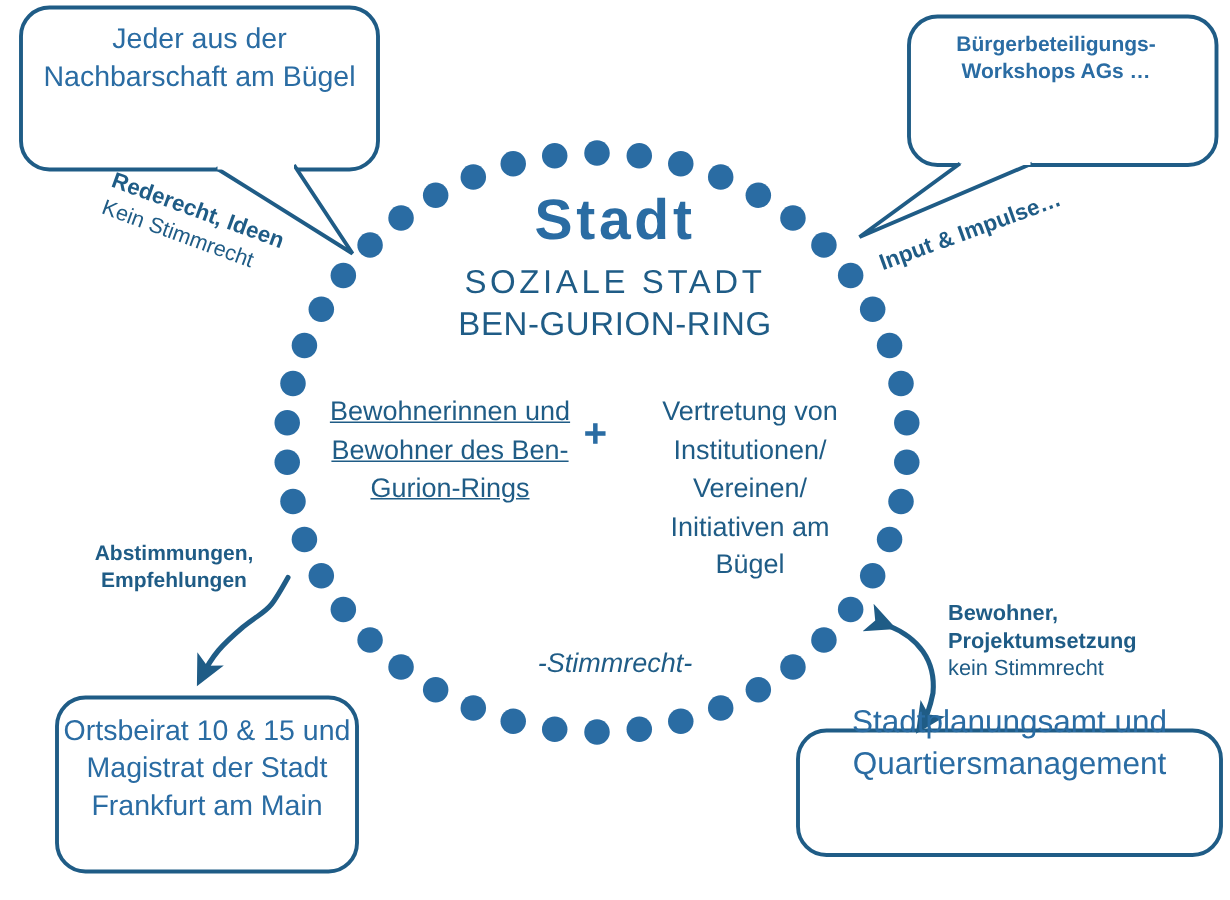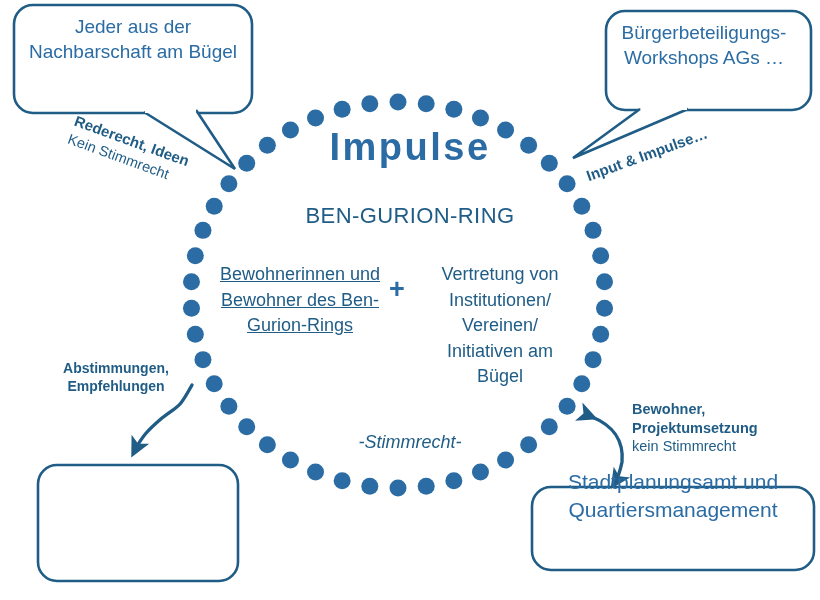--- a/index.html
+++ b/index.html
@@ -29,21 +29,21 @@
     overflow: visible;
   }
   .bubble-text, .box-text {
     position: absolute;
     text-align: center;
     color: #2A6CA3;
     line-height: 1.32;
     font-weight: 400;
   }
   .tb-left   { left: 28px;  top: 14px;  width: 210px; font-size: 19px; }
-  .tb-right  { left: 604px; top: 20px;  width: 200px; font-size: 19px; }
+  .tb-right  { left: 604px; top: 20px;  width: 200px; font-size: 14px; font-weight: bold; }
   .bb-left   { left: 38px;  top: 475px; width: 200px; font-size: 19px; }
   .bb-right  { left: 540px; top: 468px; width: 266px; font-size: 21px; }
 
   .ctr-title {
     position: absolute;
     left: 255px; top: 128px; width: 310px;
     text-align: center;
     font-size: 38px;
     font-weight: 700;
     letter-spacing: 2.5px;
@@ -232,32 +232,34 @@
 
   <div class="bubble-text tb-right">Bürgerbeteiligungs- Workshops AGs …</div>
 
   <div class="rot-label rl-rede">
     <span class="b">Rederecht, Ideen</span>
     <span class="n">Kein Stimmrecht</span>
   </div>
 
   <div class="rot-label rl-input">Input &amp; Impulse…</div>
 
-  <div class="ctr-title">Impulse</div>
+  <div class="ctr-title">Stadt</div>
+  <div class="ctr-sub1">SOZIALE STADT</div>
   <div class="ctr-sub2">BEN-GURION-RING</div>
 
   <div class="col-left">Bewohnerinnen und Bewohner des Ben-Gurion-Rings</div>
   <div class="plus-sign">+</div>
   <div class="col-right">Vertretung von Institutionen/ Vereinen/ Initiativen am Bügel</div>
   <div class="stimm">-Stimmrecht-</div>
 
   <div class="side-label sl-abst">Abstimmungen, Empfehlungen</div>
 
   <div class="side-label sl-berat">
     <span class="b">Bewohner,</span>
     <span class="b">Projektumsetzung</span>
     <span class="n">kein Stimmrecht</span>
   </div>
 
+  <div class="box-text bb-left">Ortsbeirat 10 &amp; 15 und Magistrat der Stadt Frankfurt am Main</div>
 
   <div class="box-text bb-right">Stadtplanungsamt und Quartiersmanagement</div>
 
 </div>
 
 </body></html>

